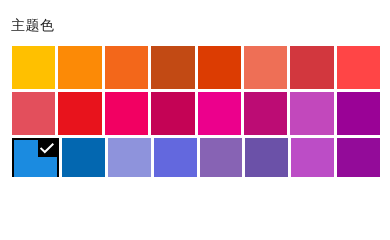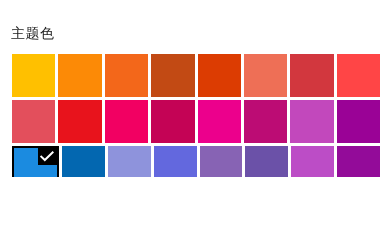--- a/index.html
+++ b/index.html
@@ -12,21 +12,21 @@
     height: 177px;
     background: #ffffff;
     font-family: "Liberation Sans", "DejaVu Sans", sans-serif;
     overflow: hidden;
     position: relative;
   }
 
   #palette-panel {
     position: absolute;
     left: 0;
-    top: 16px;
+    top: 8px;
     width: 390px;
     height: 177px;
     background: #ffffff;
     box-sizing: border-box;
   }
 
   #palette-title {
     position: absolute;
     left: 11px;
     top: 8px;

